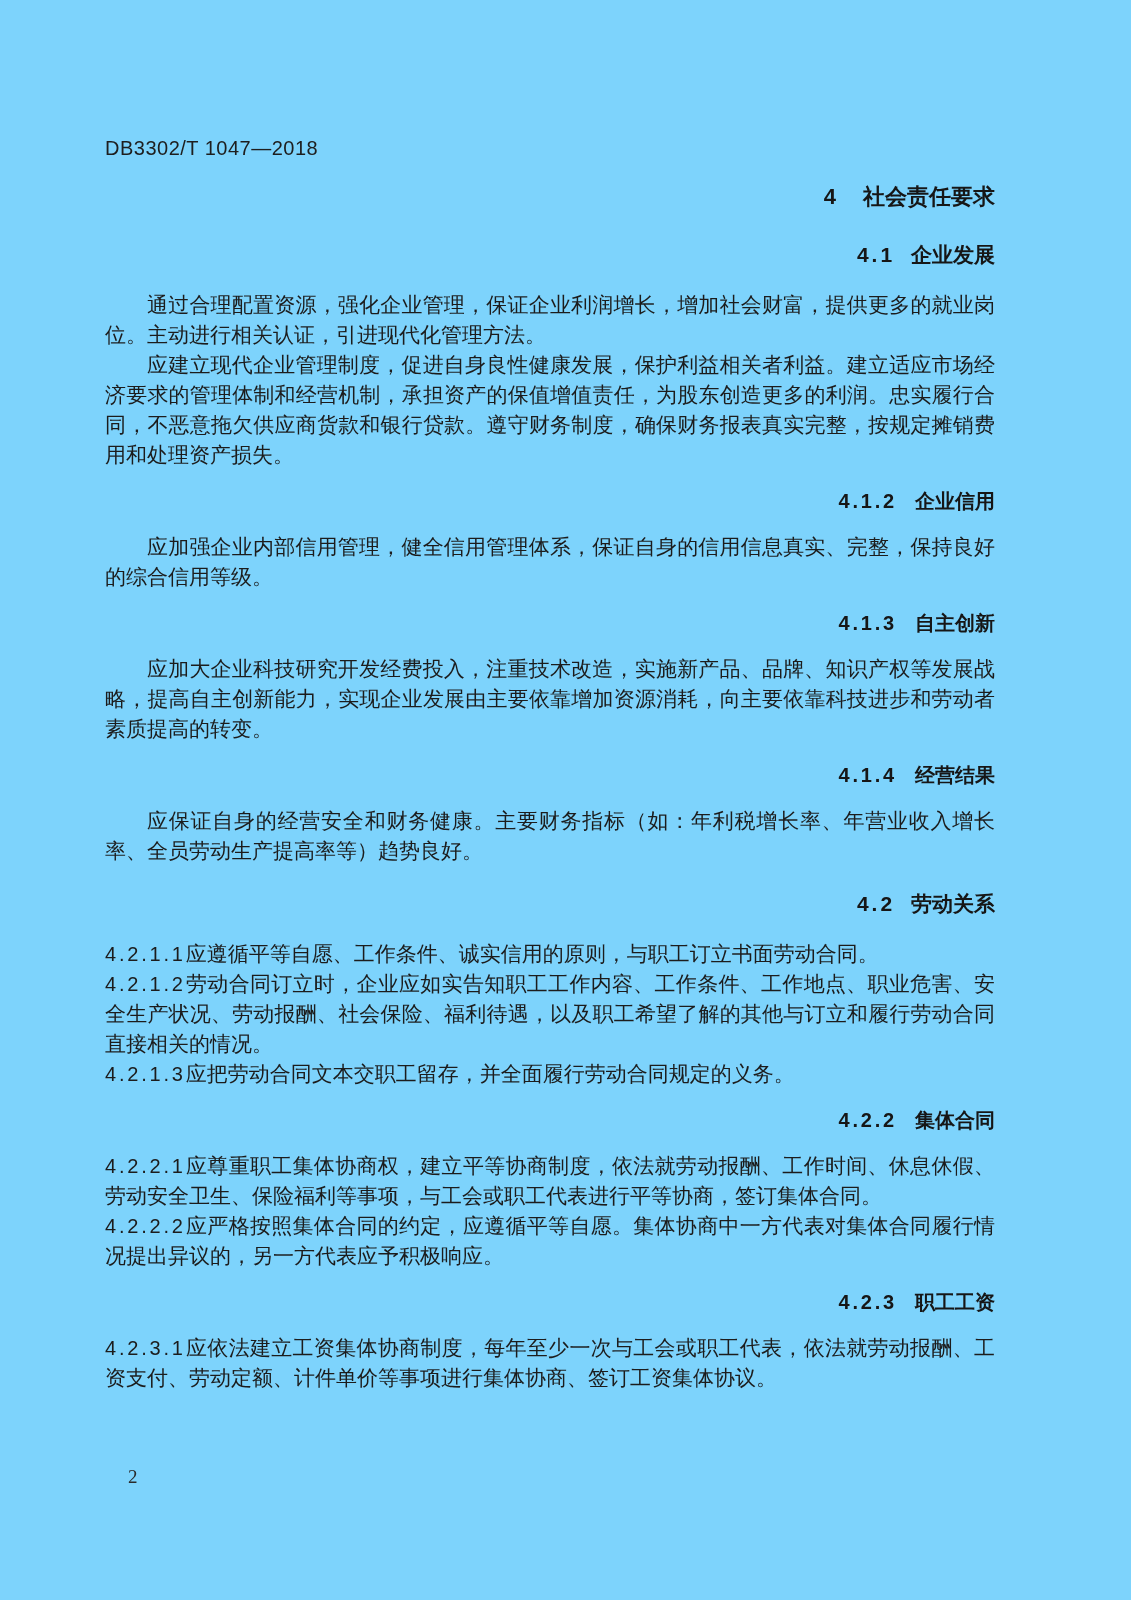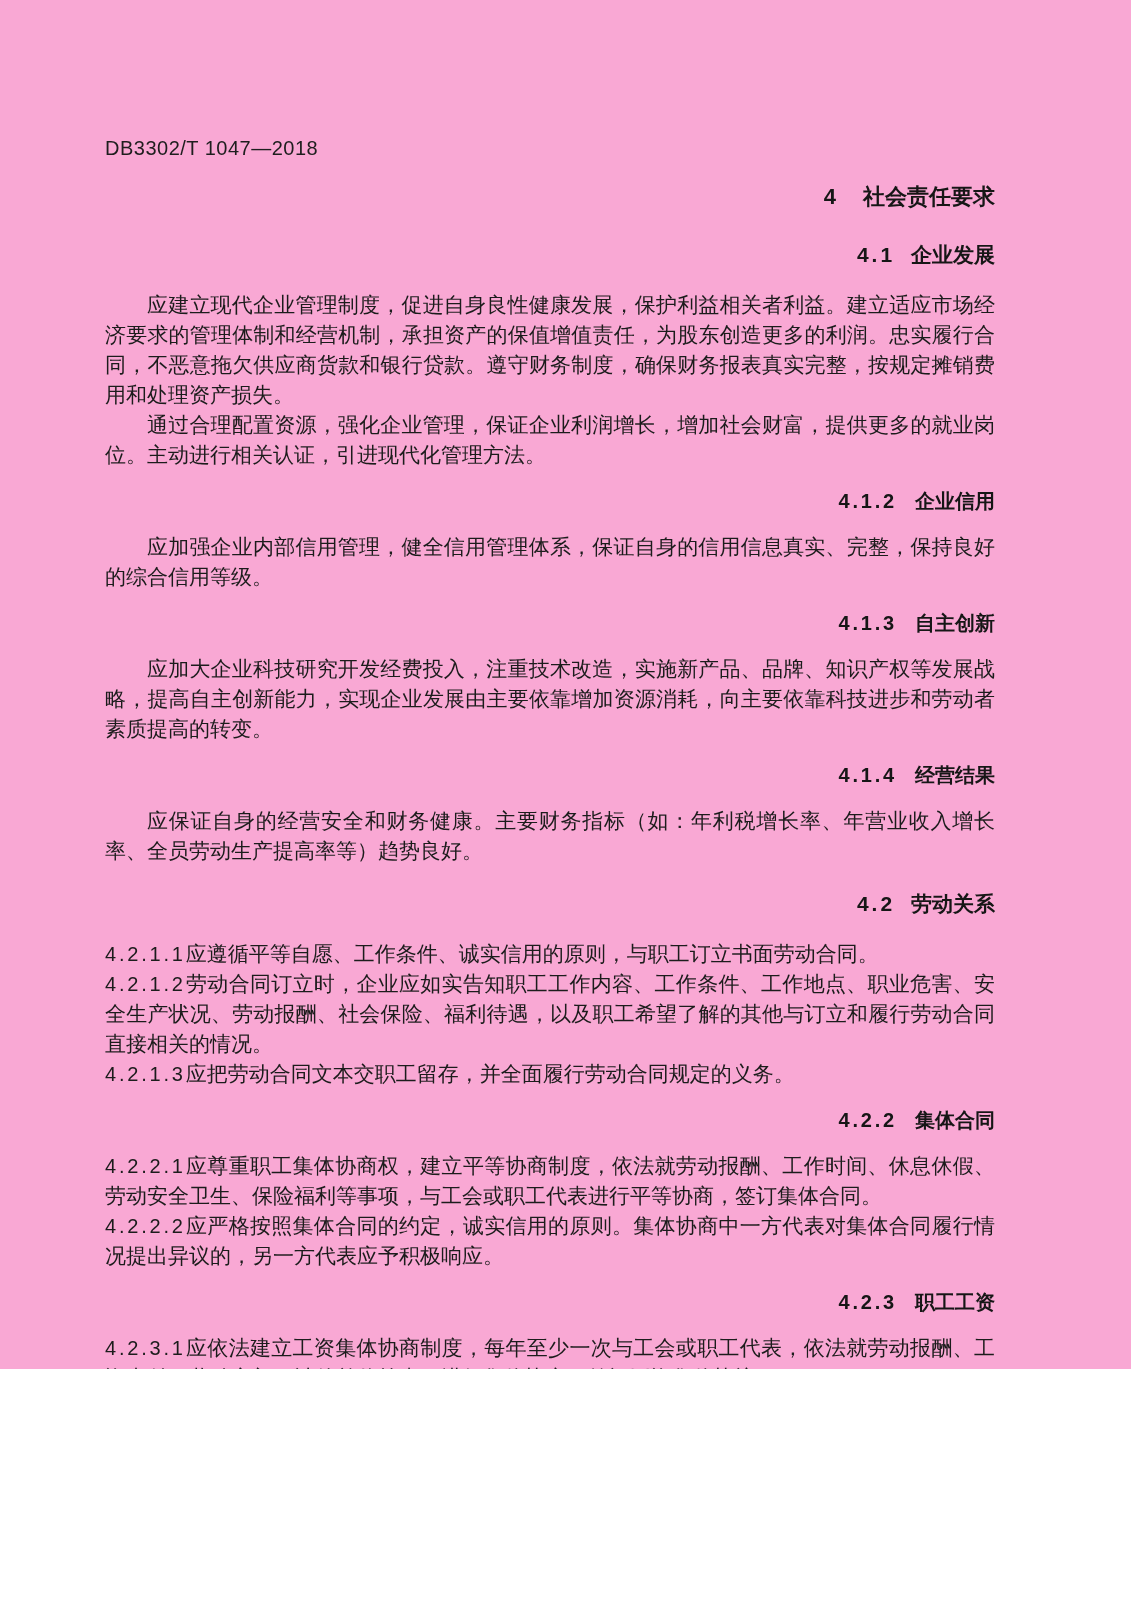--- a/index.html
+++ b/index.html
@@ -1,19 +1,19 @@
 <!DOCTYPE html>
 <html lang="zh"><head>
 <meta charset="utf-8">
 <style>
   html,body { margin:0; padding:0; background:#ffffff; }
   .page {
     position:relative;
-    width:1131px; height:1369px;
-    background:#f9a8d4;
+    width:1131px; height:1600px;
+    background:#7dd3fc;
     color:#1c1c1c;
     overflow:hidden;
     font-family:"Liberation Serif", serif;
   }
   .content {
     position:absolute;
     left:105px; top:137px;
     width:890px;
   }
   .doc-code {
@@ -71,22 +71,22 @@
 <div class="page">
   <div class="content">
 
     <div class="doc-code">DB3302/T 1047—2018</div>
 
     <h1><span class="num">4</span><span>社会责任要求</span></h1>
 
     <h2><span class="num">4.1</span><span>企业发展</span></h2>
 
 
+    <p class="body-para">通过合理配置资源，强化企业管理，保证企业利润增长，增加社会财富，提供更多的就业岗位。主动进行相关认证，引进现代化管理方法。</p>
     <p class="body-para">应建立现代企业管理制度，促进自身良性健康发展，保护利益相关者利益。建立适应市场经济要求的管理体制和经营机制，承担资产的保值增值责任，为股东创造更多的利润。忠实履行合同，不恶意拖欠供应商货款和银行贷款。遵守财务制度，确保财务报表真实完整，按规定摊销费用和处理资产损失。</p>
-    <p class="body-para">通过合理配置资源，强化企业管理，保证企业利润增长，增加社会财富，提供更多的就业岗位。主动进行相关认证，引进现代化管理方法。</p>
 
     <h3><span class="num">4.1.2</span><span>企业信用</span></h3>
 
     <p class="body-para">应加强企业内部信用管理，健全信用管理体系，保证自身的信用信息真实、完整，保持良好的综合信用等级。</p>
 
     <h3><span class="num">4.1.3</span><span>自主创新</span></h3>
 
     <p class="body-para">应加大企业科技研究开发经费投入，注重技术改造，实施新产品、品牌、知识产权等发展战略，提高自主创新能力，实现企业发展由主要依靠增加资源消耗，向主要依靠科技进步和劳动者素质提高的转变。</p>
 
     <h3><span class="num">4.1.4</span><span>经营结果</span></h3>
@@ -96,21 +96,21 @@
     <h2><span class="num">4.2</span><span>劳动关系</span></h2>
 
 
     <p class="clause"><span class="clause-num">4.2.1.1</span><span>应遵循平等自愿、工作条件、诚实信用的原则，与职工订立书面劳动合同。</span></p>
     <p class="clause"><span class="clause-num">4.2.1.2</span><span>劳动合同订立时，企业应如实告知职工工作内容、工作条件、工作地点、职业危害、安全生产状况、劳动报酬、社会保险、福利待遇，以及职工希望了解的其他与订立和履行劳动合同直接相关的情况。</span></p>
     <p class="clause"><span class="clause-num">4.2.1.3</span><span>应把劳动合同文本交职工留存，并全面履行劳动合同规定的义务。</span></p>
 
     <h3><span class="num">4.2.2</span><span>集体合同</span></h3>
 
     <p class="clause"><span class="clause-num">4.2.2.1</span><span>应尊重职工集体协商权，建立平等协商制度，依法就劳动报酬、工作时间、休息休假、劳动安全卫生、保险福利等事项，与工会或职工代表进行平等协商，签订集体合同。</span></p>
-    <p class="clause"><span class="clause-num">4.2.2.2</span><span>应严格按照集体合同的约定，诚实信用的原则。集体协商中一方代表对集体合同履行情况提出异议的，另一方代表应予积极响应。</span></p>
+    <p class="clause"><span class="clause-num">4.2.2.2</span><span>应严格按照集体合同的约定，应遵循平等自愿。集体协商中一方代表对集体合同履行情况提出异议的，另一方代表应予积极响应。</span></p>
 
     <h3><span class="num">4.2.3</span><span>职工工资</span></h3>
 
     <p class="clause"><span class="clause-num">4.2.3.1</span><span>应依法建立工资集体协商制度，每年至少一次与工会或职工代表，依法就劳动报酬、工资支付、劳动定额、计件单价等事项进行集体协商、签订工资集体协议。</span></p>
 
   </div>
 
   <div class="page-footer">2</div>
 </div>
 

